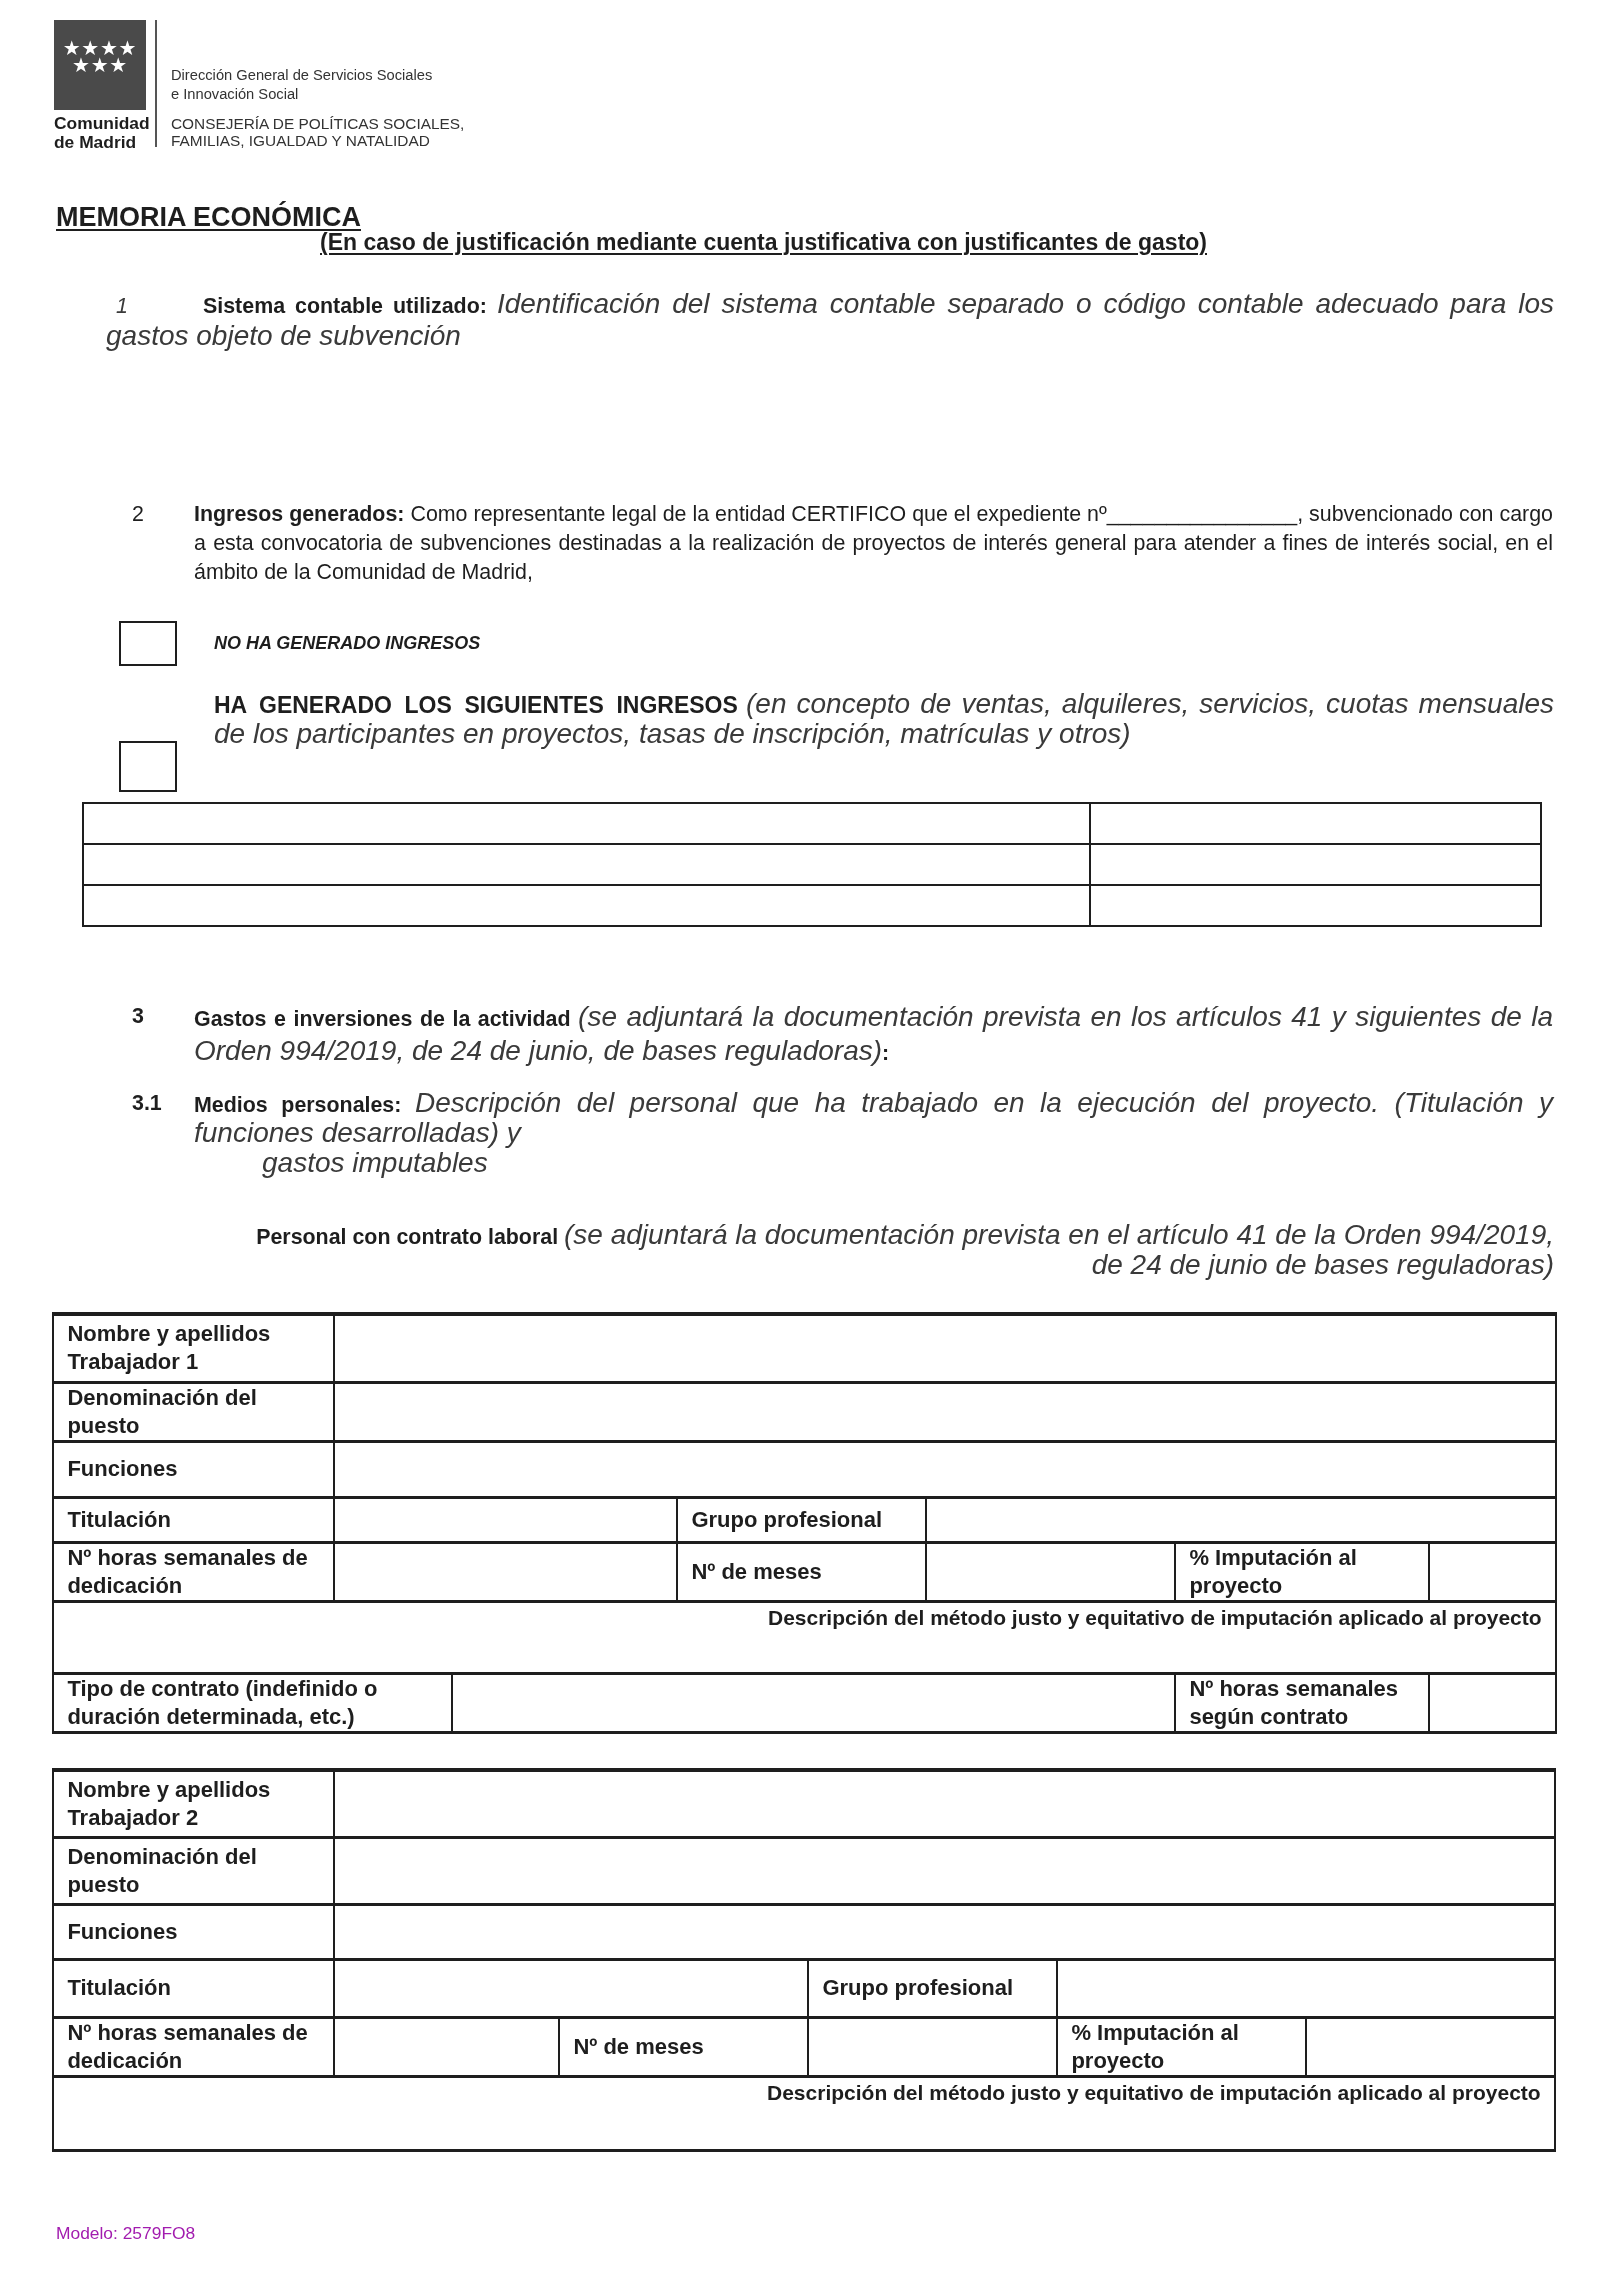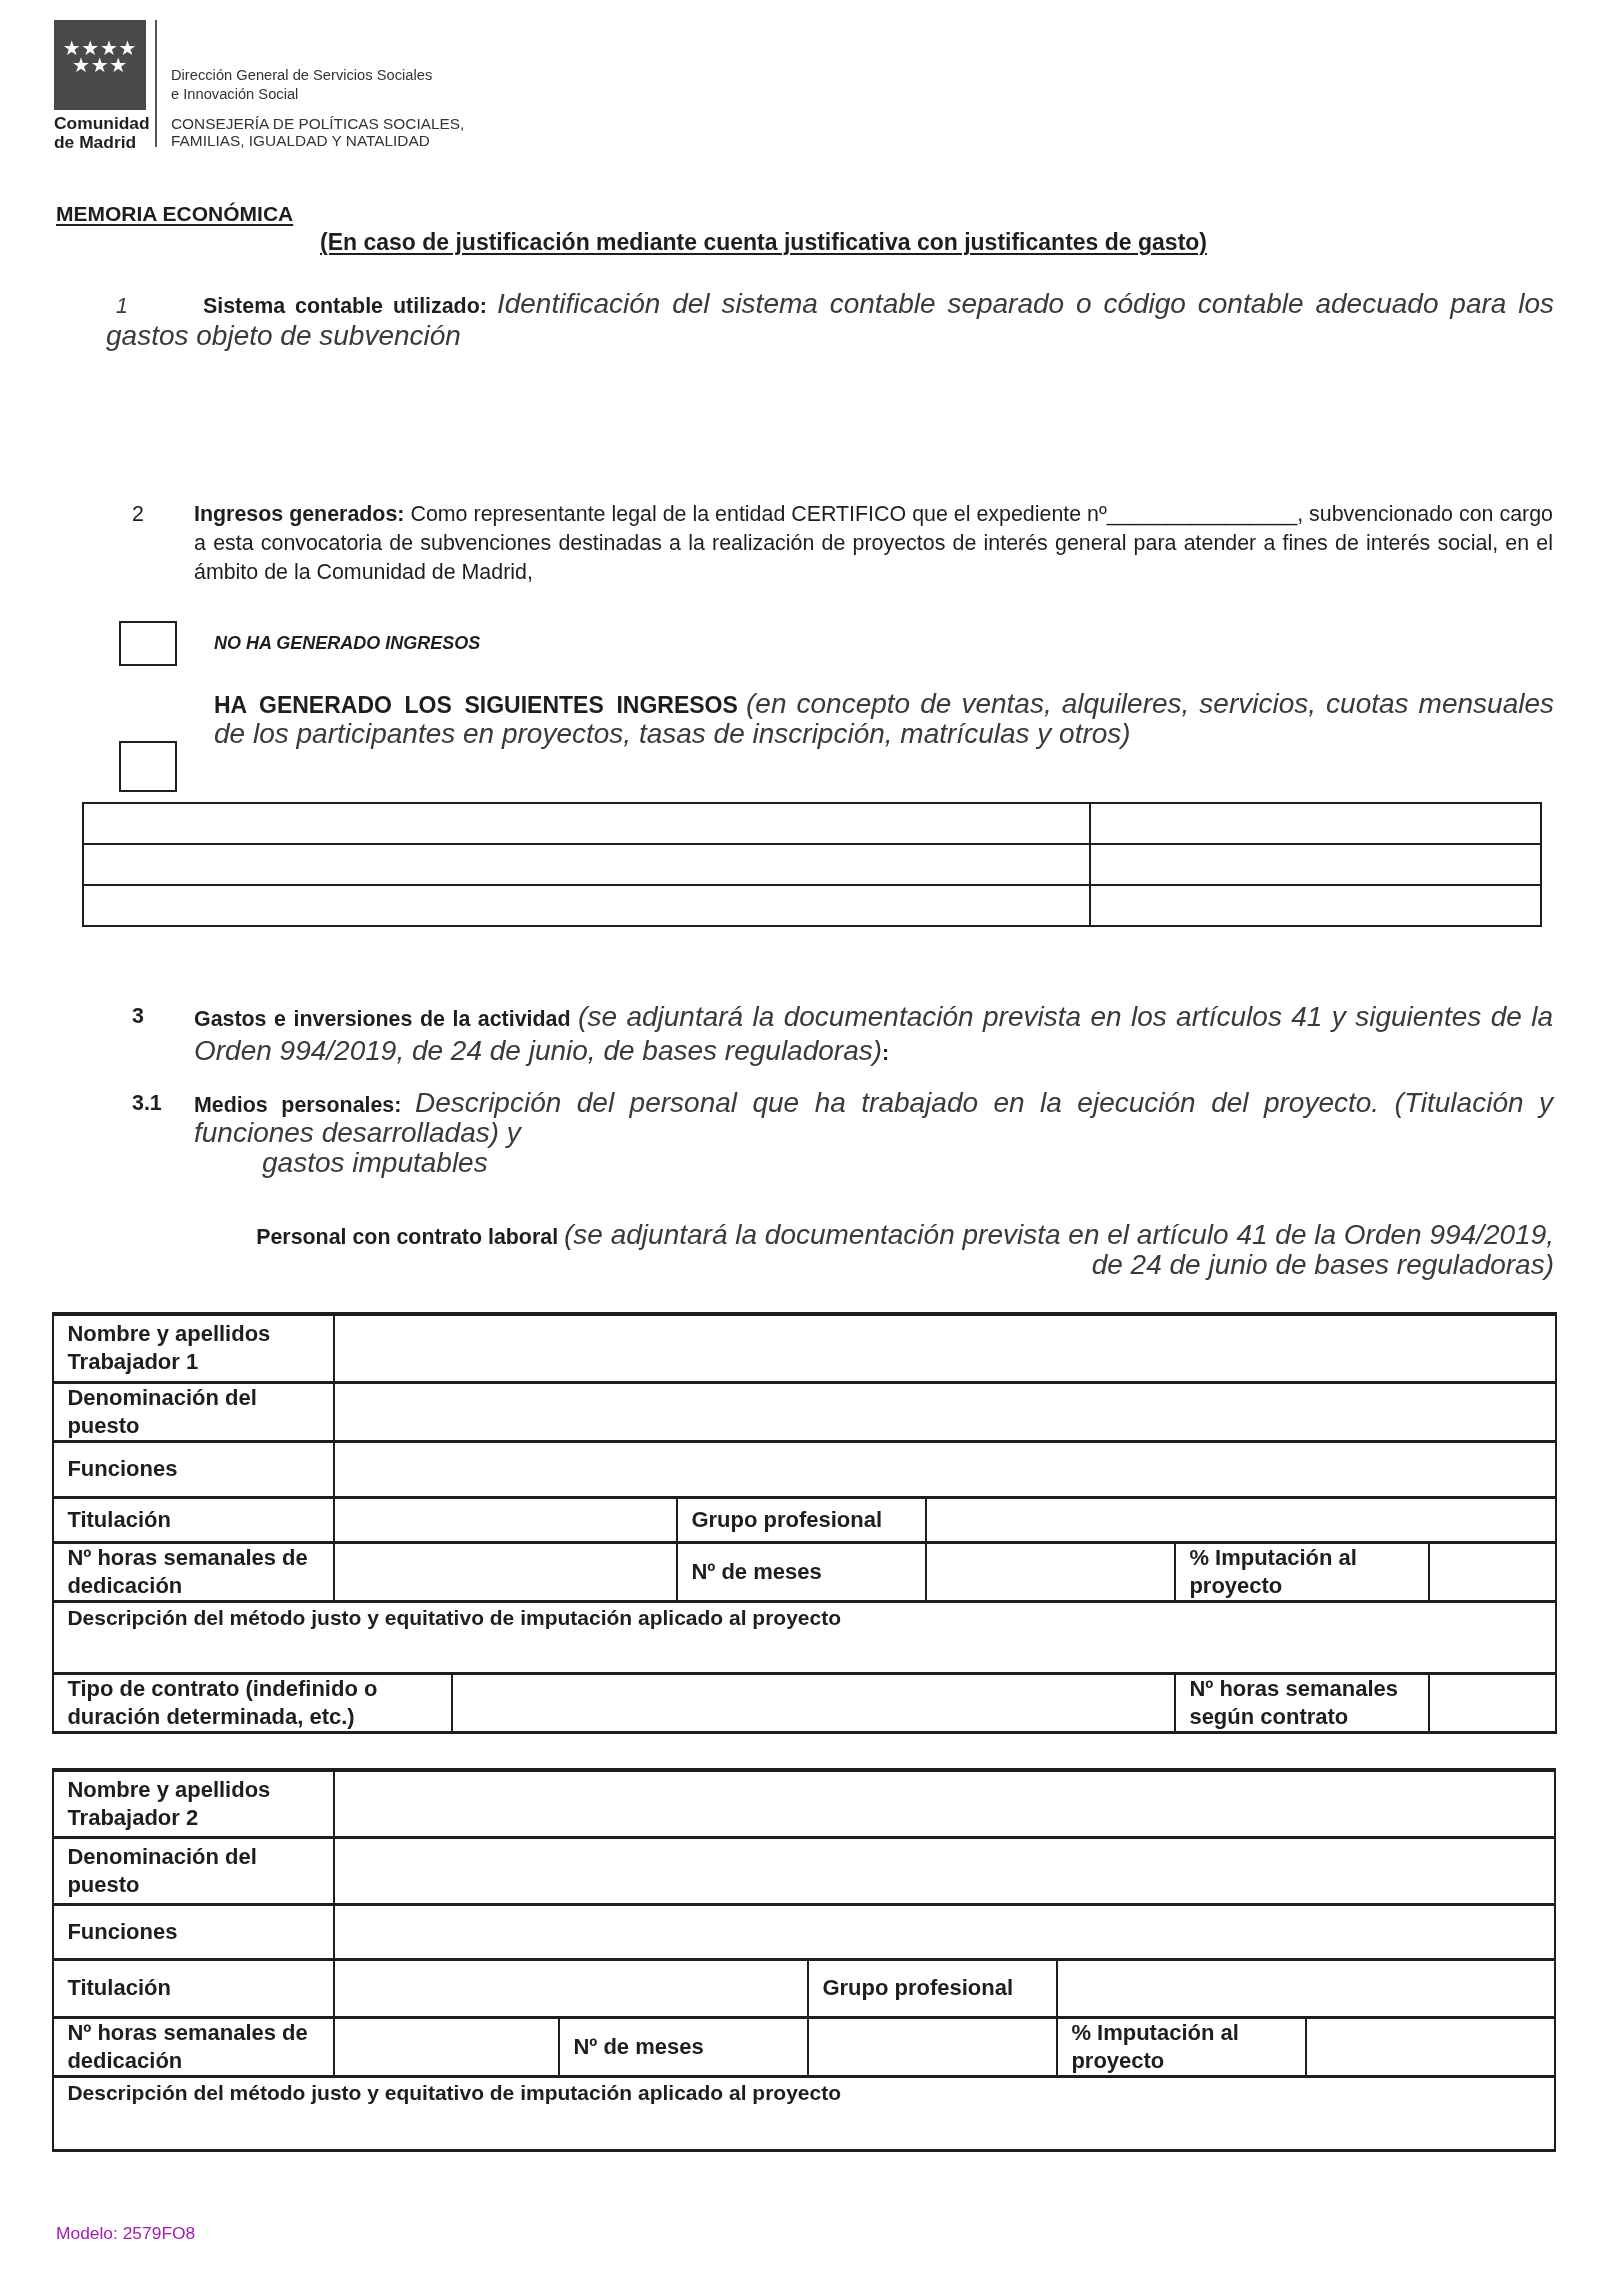--- a/index.html
+++ b/index.html
@@ -10,38 +10,38 @@
   .abs { position: absolute; }
 
   
   .logo-box { left: 54px; top: 20px; width: 92px; height: 90px; background: #4a4a4a; }
   .logo-stars { left: 54px; top: 40px; width: 92px; text-align: center; color: #fff; font-size: 20px; line-height: 17.4px; letter-spacing: 0.7px; font-family: "DejaVu Sans", sans-serif; }
   .logo-name { left: 54px; top: 114px; font-weight: bold; font-size: 17.4px; line-height: 19px; color: #1e1e1e; }
   .logo-divider { left: 155px; top: 20px; width: 2px; height: 127px; background: #555; }
   .org-line { left: 171px; font-size: 14.7px; line-height: 17.4px; color: #333; }
 
   
-  .title { left: 56px; top: 202px; font-size: 21px; font-weight: bold; text-decoration: underline; text-decoration-thickness: 2px; text-underline-offset: 3.3px; }
+  .title { left: 56px; top: 202px; font-size: 27px; font-weight: bold; text-decoration: underline; text-decoration-thickness: 2px; text-underline-offset: 3.3px; }
   .subtitle { left: 320px; top: 229px; font-size: 23px; font-weight: bold; text-decoration: underline; text-decoration-thickness: 2px; text-underline-offset: 3.3px; }
 
   
   .para { font-size: 21.4px; line-height: 29px; text-align: justify; }
   .b { font-weight: bold; }
   .it { font-style: italic; color: #3a3a3a; font-size: 28px; }
   .num { display: inline-block; }
 
   .checkbox { width: 58px; height: 45px; border: 2.7px solid #1e1e1e; box-sizing: border-box; background: #fff; cursor: pointer; }
 
   
   table { border-collapse: collapse; position: absolute; table-layout: fixed; }
   td, th { border: 2px solid #1e1e1e; padding: 0 13.4px; font-size: 22px; font-weight: bold; vertical-align: middle; line-height: 28px; text-align: left; }
   .ingresos td, .ingresos th { border-width: 2px; }
   .ingresos th { text-align: center; font-size: 23px; }
   .ingresos tr.hdr { border-top: 4px solid #1e1e1e; }
-  .top-center { text-align: left; vertical-align: top; font-size: 21px; padding-top: 1.3px; }
+  .top-center { text-align: right; vertical-align: top; font-size: 21px; padding-top: 1.3px; }
   .field { cursor: text; }
 </style>
 </head>
 <body>
 
 <div class="abs logo-box"></div>
 <div class="abs logo-stars">
   <div>★★★★</div>
   <div>★★★</div>
 </div>

